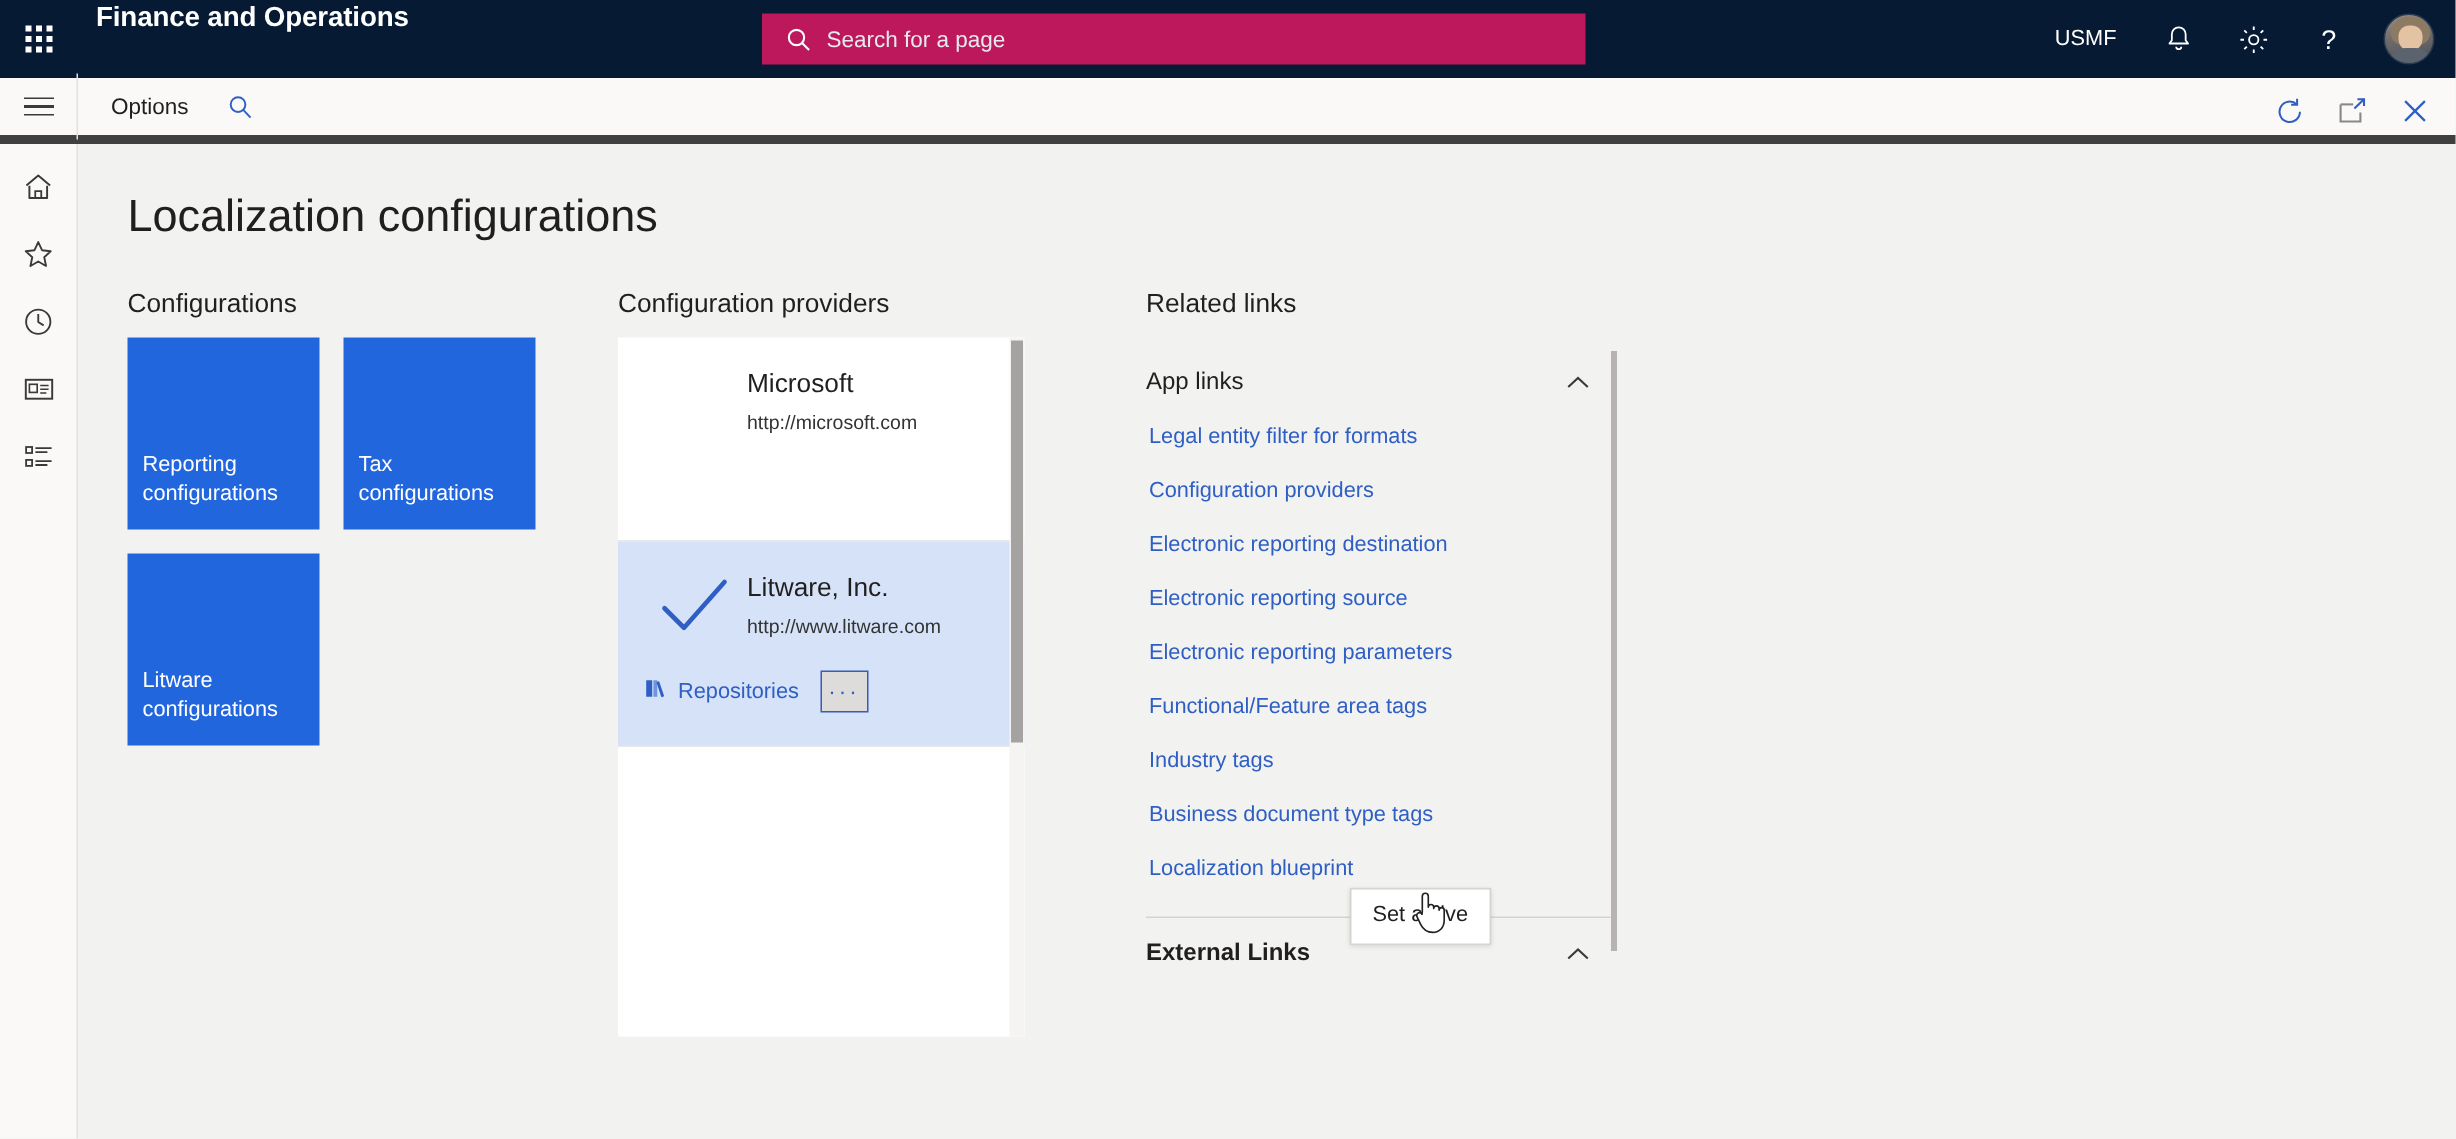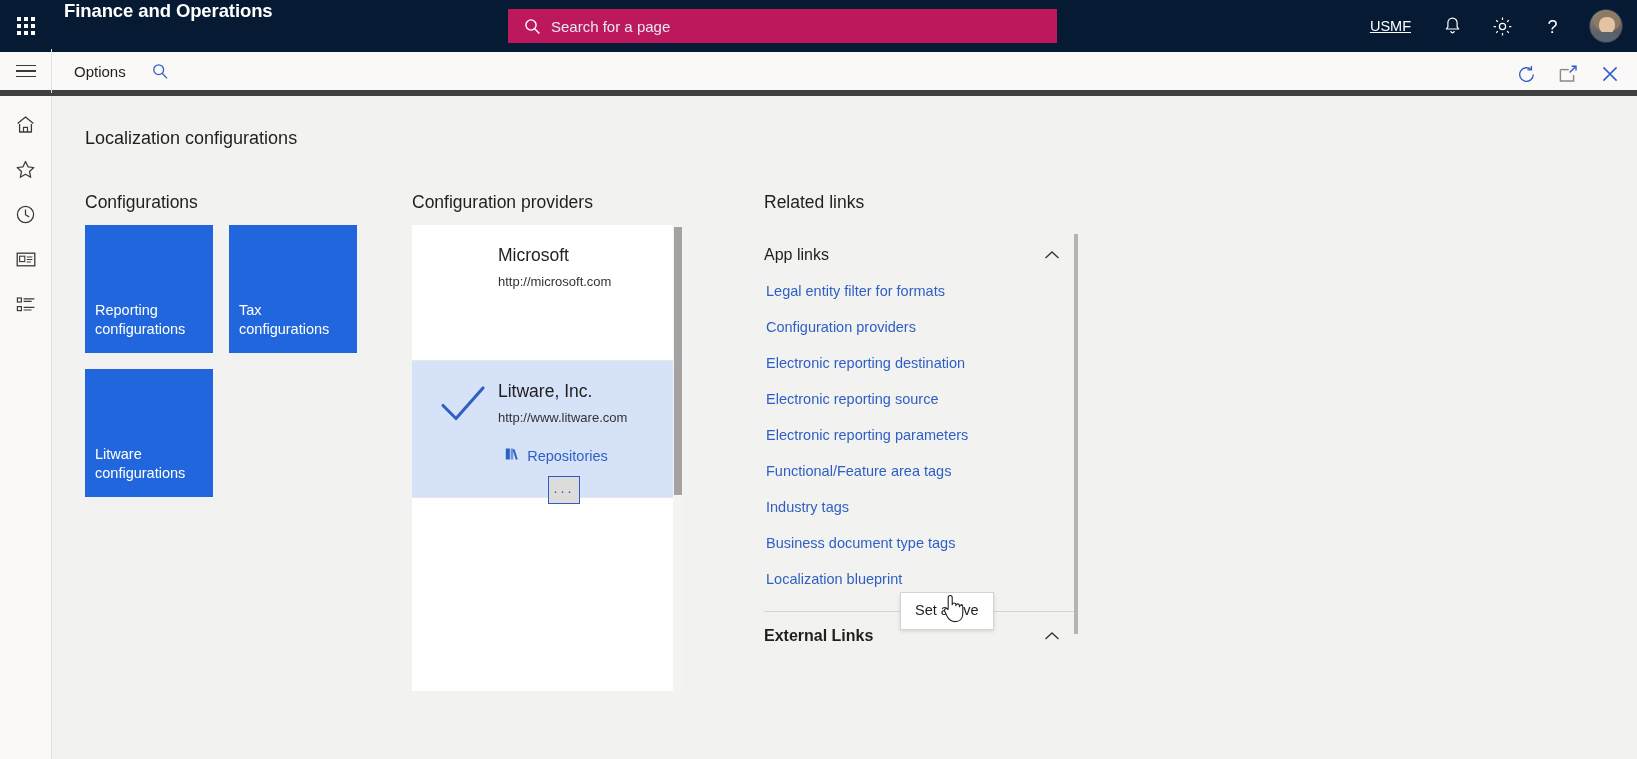--- a/index.html
+++ b/index.html
@@ -48,21 +48,21 @@
   }
   #global-search .sicon { margin-right: 10px; display: flex; }
   #global-search .sph { color: #e6e9ee; font-size: 15px; }
   #top-right {
     position: absolute; right: 10px; top: 0;
     height: 52px;
     display: flex; align-items: center; gap: 4px;
   }
   #company-label {
     color: #ffffff; font-size: 14.5px;
-    padding: 0 14px; cursor: pointer; white-space: nowrap; text-decoration: underline;
+    padding: 0 14px; cursor: pointer; white-space: nowrap;
   }
   .tr-icon {
     width: 46px; height: 52px;
     display: flex; align-items: center; justify-content: center;
     cursor: pointer;
   }
   #avatar {
     width: 34px; height: 34px; border-radius: 50%;
     margin-left: 10px; margin-right: 4px;
     background: radial-gradient(circle at 50% 32%, #d8c0a4 0 26%, transparent 27%),
@@ -129,21 +129,21 @@
   }
 
   
   #main {
     position: absolute; top: 96px; left: 53px;
     width: 1584px; height: 663px;
     background: #f2f2f1;
   }
   #page-title {
     position: absolute; left: 32px; top: 32px;
-    font-size: 18px; color: #201f1e; font-weight: 400;
+    font-size: 30px; color: #201f1e; font-weight: 400;
     white-space: nowrap;
   }
   .section-head {
     font-size: 17.5px; color: #201f1e; font-weight: 400;
     white-space: nowrap;
   }
 
   
   #col-configurations { position: absolute; left: 32px; top: 96px; width: 330px; }
   #tiles { margin-top: 12px; display: flex; flex-wrap: wrap; gap: 16px; width: 282px; }
@@ -182,22 +182,22 @@
   }
   .provider-card .purl {
     font-size: 13px; color: #333333;
     padding-left: 86px; padding-top: 8px;
     white-space: nowrap;
   }
   .provider-card .check {
     position: absolute; left: 28px; top: 22px;
   }
   .provider-card .actions {
-    display: flex; align-items: center; gap: 12px;
-    padding-left: 18px; padding-top: 22px; padding-bottom: 14px; flex-direction: column;
+    display: flex; align-items: center; gap: 0px;
+    padding-left: 18px; padding-top: 22px; padding-bottom: 14px;
   }
   .repos-link {
     display: flex; align-items: center; gap: 7px;
     color: #2f5fc4; font-size: 14.5px; cursor: pointer;
     white-space: nowrap;
   }
   #ellipsis-btn {
     margin-left: 14px;
     width: 32px; height: 28px;
     background: #dedcdb;

